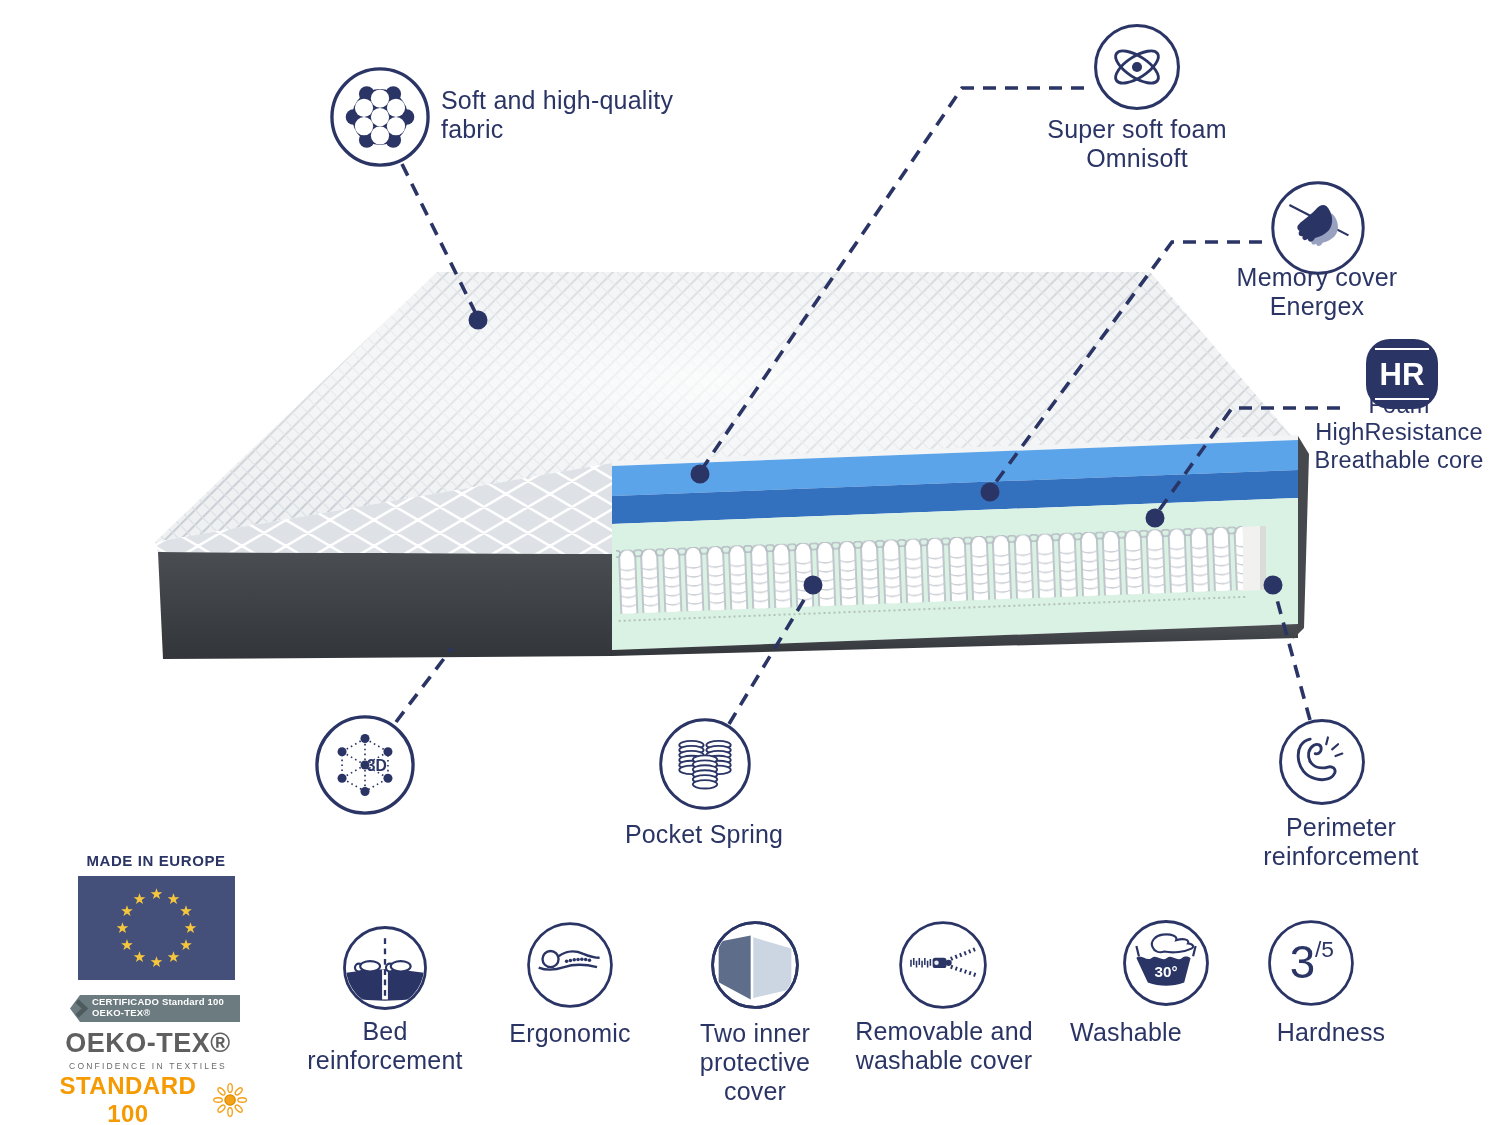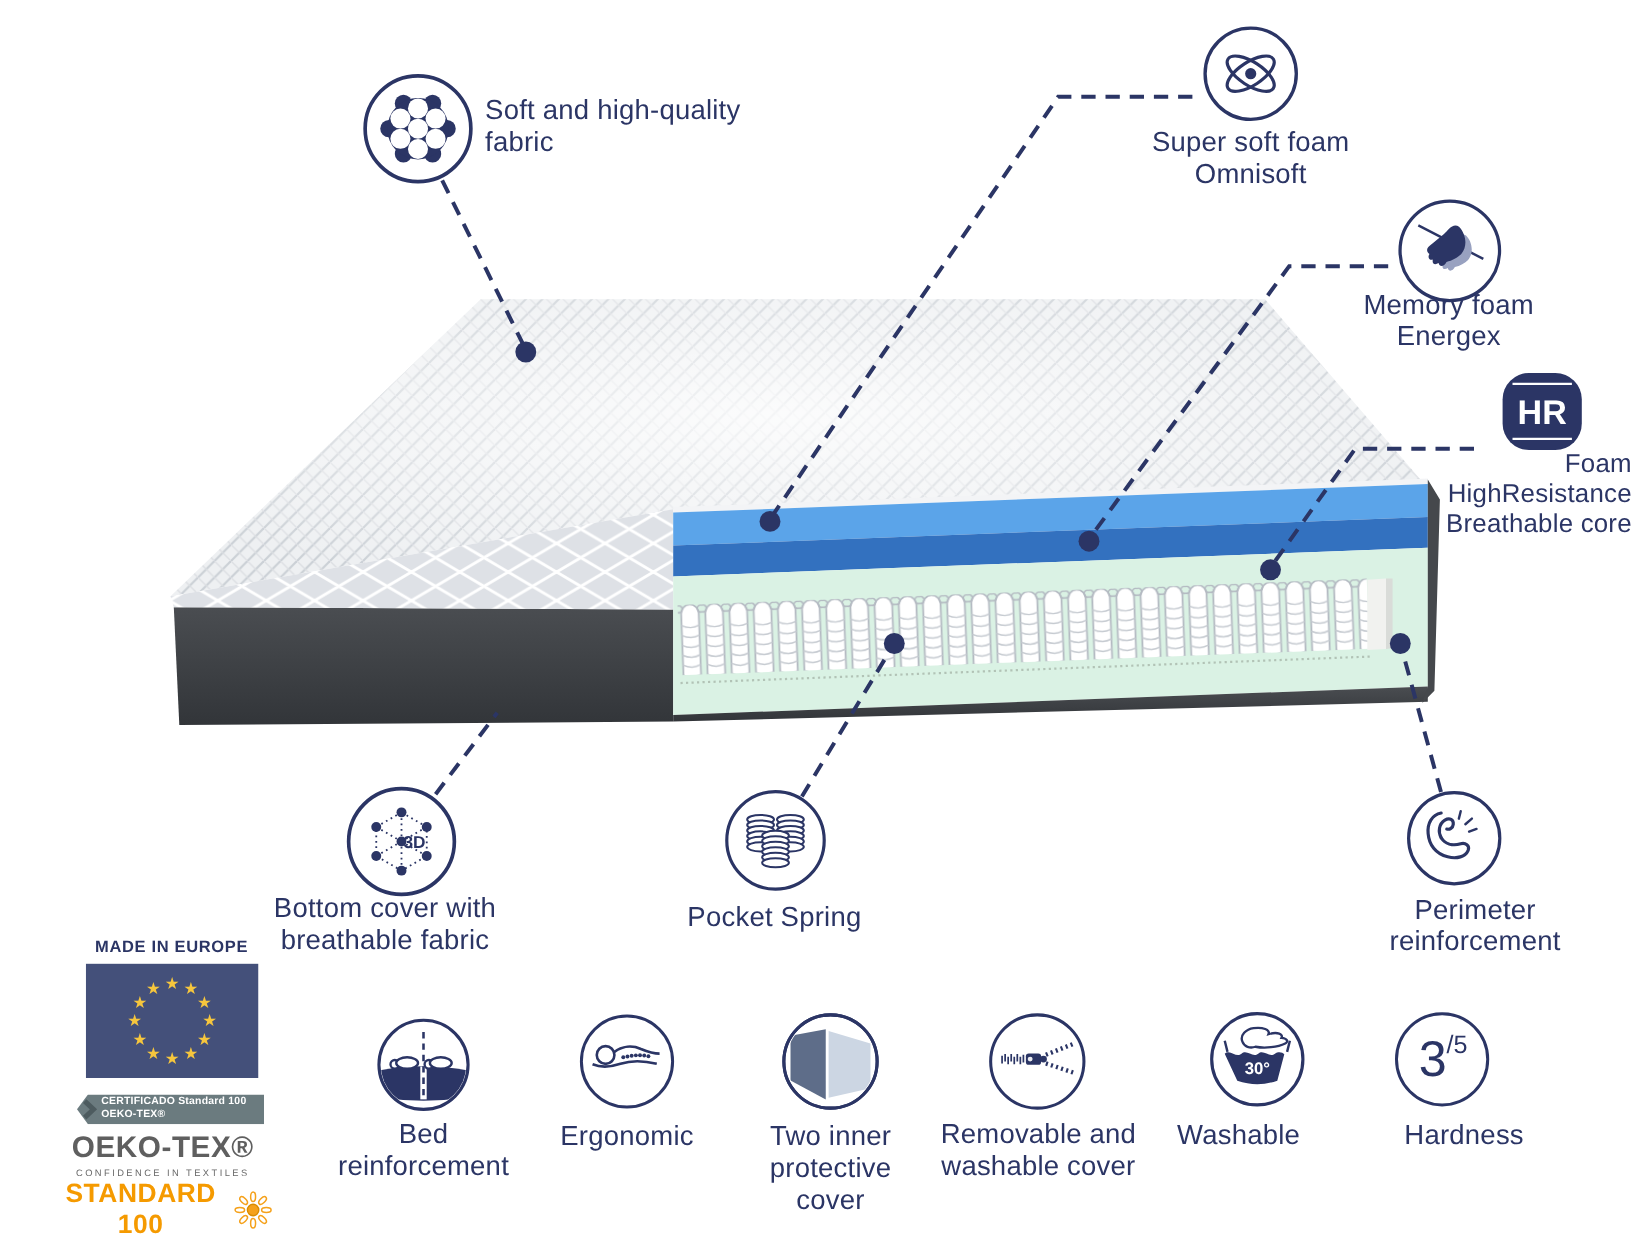--- a/index.html
+++ b/index.html
@@ -221,31 +221,27 @@
 
   <div class="lbl" style="left:1137px;top:115px;">
     <span>Super soft foam</span>
     <span>Omnisoft</span>
   </div>
   <div class="lbl left" style="left:441px;top:86px;">
     <span>Soft and high-quality</span>
     <span>fabric</span>
   </div>
   <div class="lbl" style="left:1317px;top:263px;">
-    <span>Memory foam</span>
+    <span>Memory cover</span>
     <span>Energex</span>
   </div>
-  <div class="lbl hr-lbl" style="left:1399px;top:408px;text-align:right;">
+  <div class="lbl hr-lbl" style="left:1399px;top:392px;">
     <span>Foam</span>
     <span>HighResistance</span>
     <span>Breathable core</span>
-  </div>
-  <div class="lbl" style="left:350px;top:812px;">
-    <span>Bottom cover with</span>
-    <span>breathable fabric</span>
   </div>
   <div class="lbl" style="left:704px;top:820px;">
     <span>Pocket Spring</span>
   </div>
   <div class="lbl" style="left:1341px;top:813px;">
     <span>Perimeter</span>
     <span>reinforcement</span>
   </div>
 
   <div class="made-in" style="left:156px;top:852px;">MADE IN EUROPE</div>
@@ -363,21 +359,21 @@
       <circle cx="52" cy="52" r="49" fill="#ffffff" stroke="#2b3565" stroke-width="3.2"></circle>
       <path d="M15,46 V54 M18.2,44 V52 M21.4,47 V55 M24.6,44 V52 M27.8,47 V55 M31,44 V52 M34.2,47 V55 M37.4,45 V53" stroke="#2b3565" stroke-width="1.8" fill="none"></path>
       <rect x="40" y="43.5" width="16" height="12" rx="3" fill="#2b3565"></rect>
       <circle cx="44.5" cy="49.5" r="2.6" fill="#ffffff" opacity="0.9"></circle>
       <circle cx="58.5" cy="49.5" r="3.6" fill="#2b3565"></circle>
       <path d="M61,45 L91,33" stroke="#2b3565" stroke-width="4.6" stroke-dasharray="2.2 3.4" fill="none"></path>
       <path d="M61,54 L91,64" stroke="#2b3565" stroke-width="4.6" stroke-dasharray="2.2 3.4" fill="none"></path>
     </svg>
   </div>
 
-  <div class="icon" style="left:1099px;top:919px;width:88px;height:88px;text-align:center;">
+  <div class="icon" style="left:1122px;top:919px;width:88px;height:88px;text-align:center;">
     <svg width="88" height="88" viewBox="0 0 104 104">
       <circle cx="52" cy="52" r="49" fill="#ffffff" stroke="#2b3565" stroke-width="3.4"></circle>
       <path d="M17,46 C23,40.5 29,51 35,46 C41,41 47,51 53,46 C59,41 65,51 71,46 C74,43.5 79,44 81,46.5 L73.5,75 C59,80 45,80 30.5,75 Z" fill="#2b3565"></path>
       <path d="M20,44 L17,32 M84,44 L87,32" stroke="#2b3565" stroke-width="2.6" fill="none"></path>
       <path d="M36,33 C33,26 40,19.5 48,18.5 C58,17.3 66,20 64,25 C74,22 80,25 78,29 C84,29.5 86,33 82,35 C74,39 60,40.5 50,38.5 C44,40.5 38,38.5 36,33 Z" fill="#ffffff" stroke="#2b3565" stroke-width="2.5"></path>
       <text x="52" y="68" text-anchor="middle" font-family="Liberation Sans, sans-serif" font-size="18" font-weight="bold" fill="#ffffff">30°</text>
     </svg>
   </div>
 
   <div class="icon" style="left:1267px;top:919px;width:88px;height:88px;">

